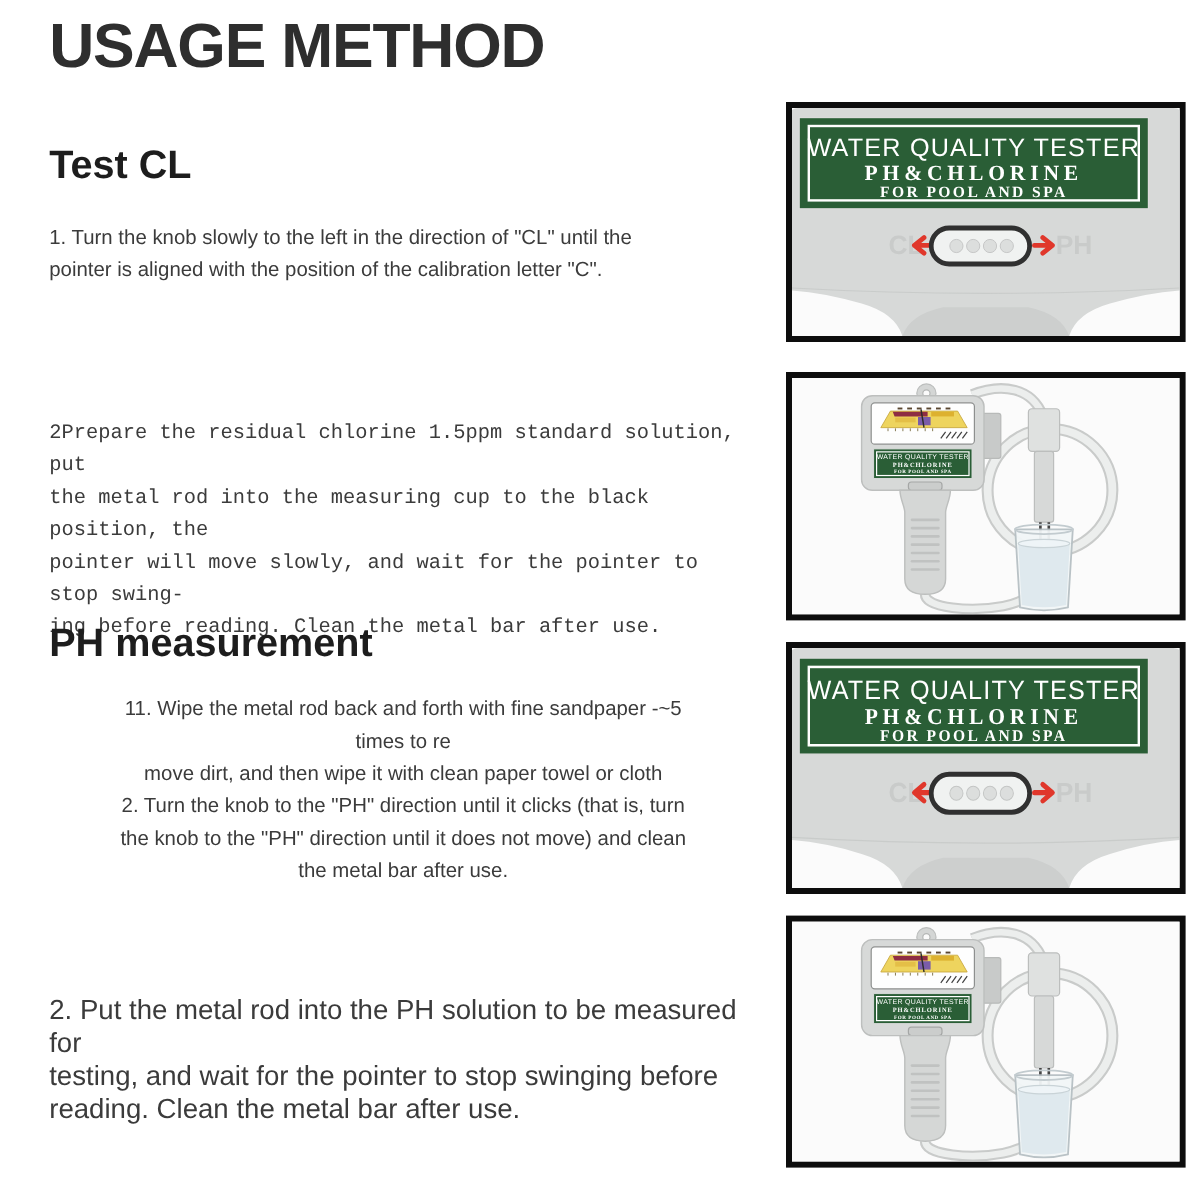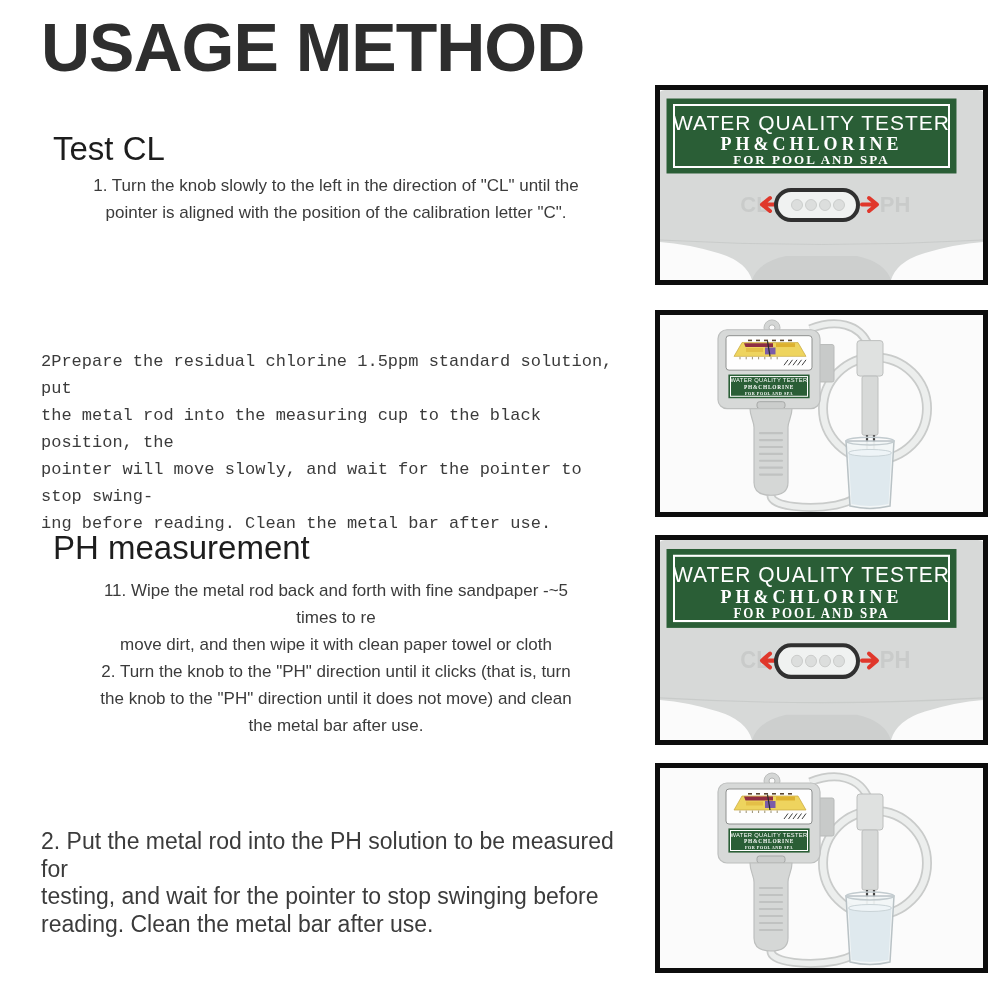--- a/index.html
+++ b/index.html
@@ -2,33 +2,33 @@
 <html><head>
 <meta charset="utf-8">
 <style>
   html,body{margin:0;padding:0;}
   body{
     width:1000px;height:1000px;position:relative;background:#ffffff;
     font-family:"Liberation Sans",sans-serif;color:#333;overflow:hidden;
   }
   .abs{position:absolute;}
   .page-title{
-    left:41px;top:12px;font-size:68px;font-weight:900;letter-spacing:-1px;
+    left:41px;top:12px;font-size:52px;font-weight:900;letter-spacing:-1px;
     color:#2e2e2e;margin:0;line-height:1.05;
   }
   .section-heading{
-    left:41px;font-size:33px;font-weight:normal;color:#1d1d1d;margin:12px;line-height:1.1;
+    left:41px;font-size:33px;font-weight:bold;color:#1d1d1d;margin:0;line-height:1.1;
   }
   .h-testcl{top:119px;}
   .h-ph{top:518px;}
   .para{
     left:41px;width:590px;font-size:17px;line-height:27px;color:#3b3b3b;
     white-space:pre-line;margin:0;
   }
-  .p1{top:172px;text-align:center;}
+  .p1{top:184px;}
   .p2{top:348px;font-family:Liberation Mono, monospace;}
   .p3{top:577px;text-align:center;}
   .p4{top:828px;line-height:27.5px;font-size:23px;}
   .figure{
     border:5px solid #0d0d0d;background:#fbfbfb;box-sizing:content-box;
   }
   .figure svg{display:block;width:100%;height:100%;}
   .defs-holder{position:absolute;width:0;height:0;overflow:hidden;}
 </style>
 </head>

